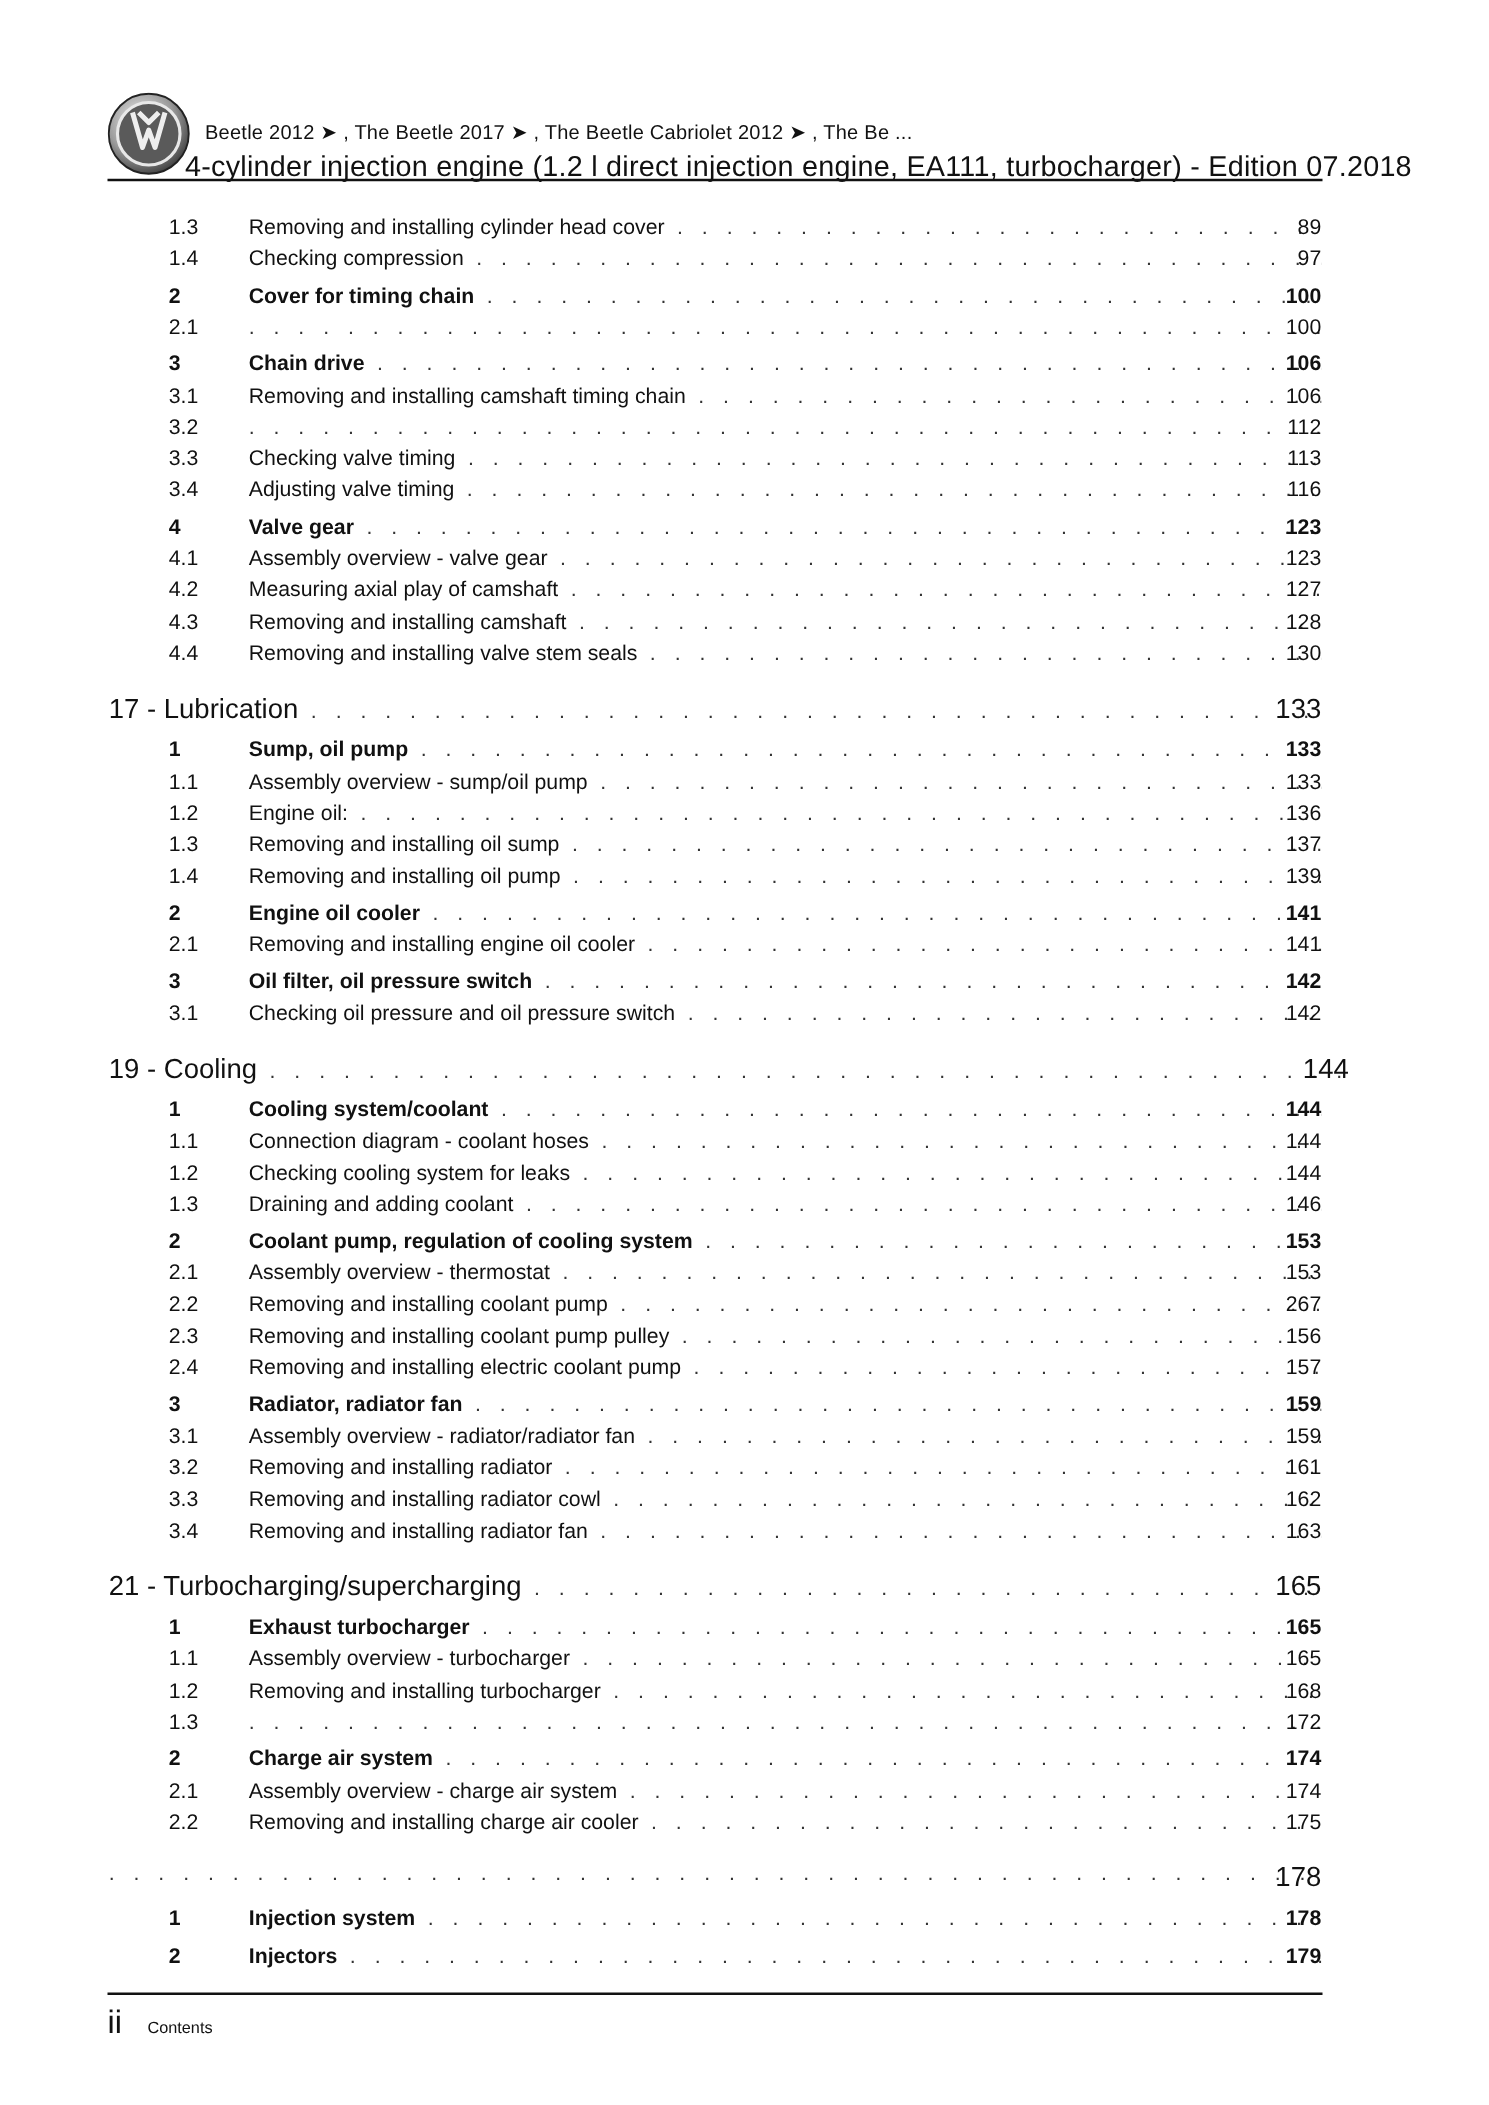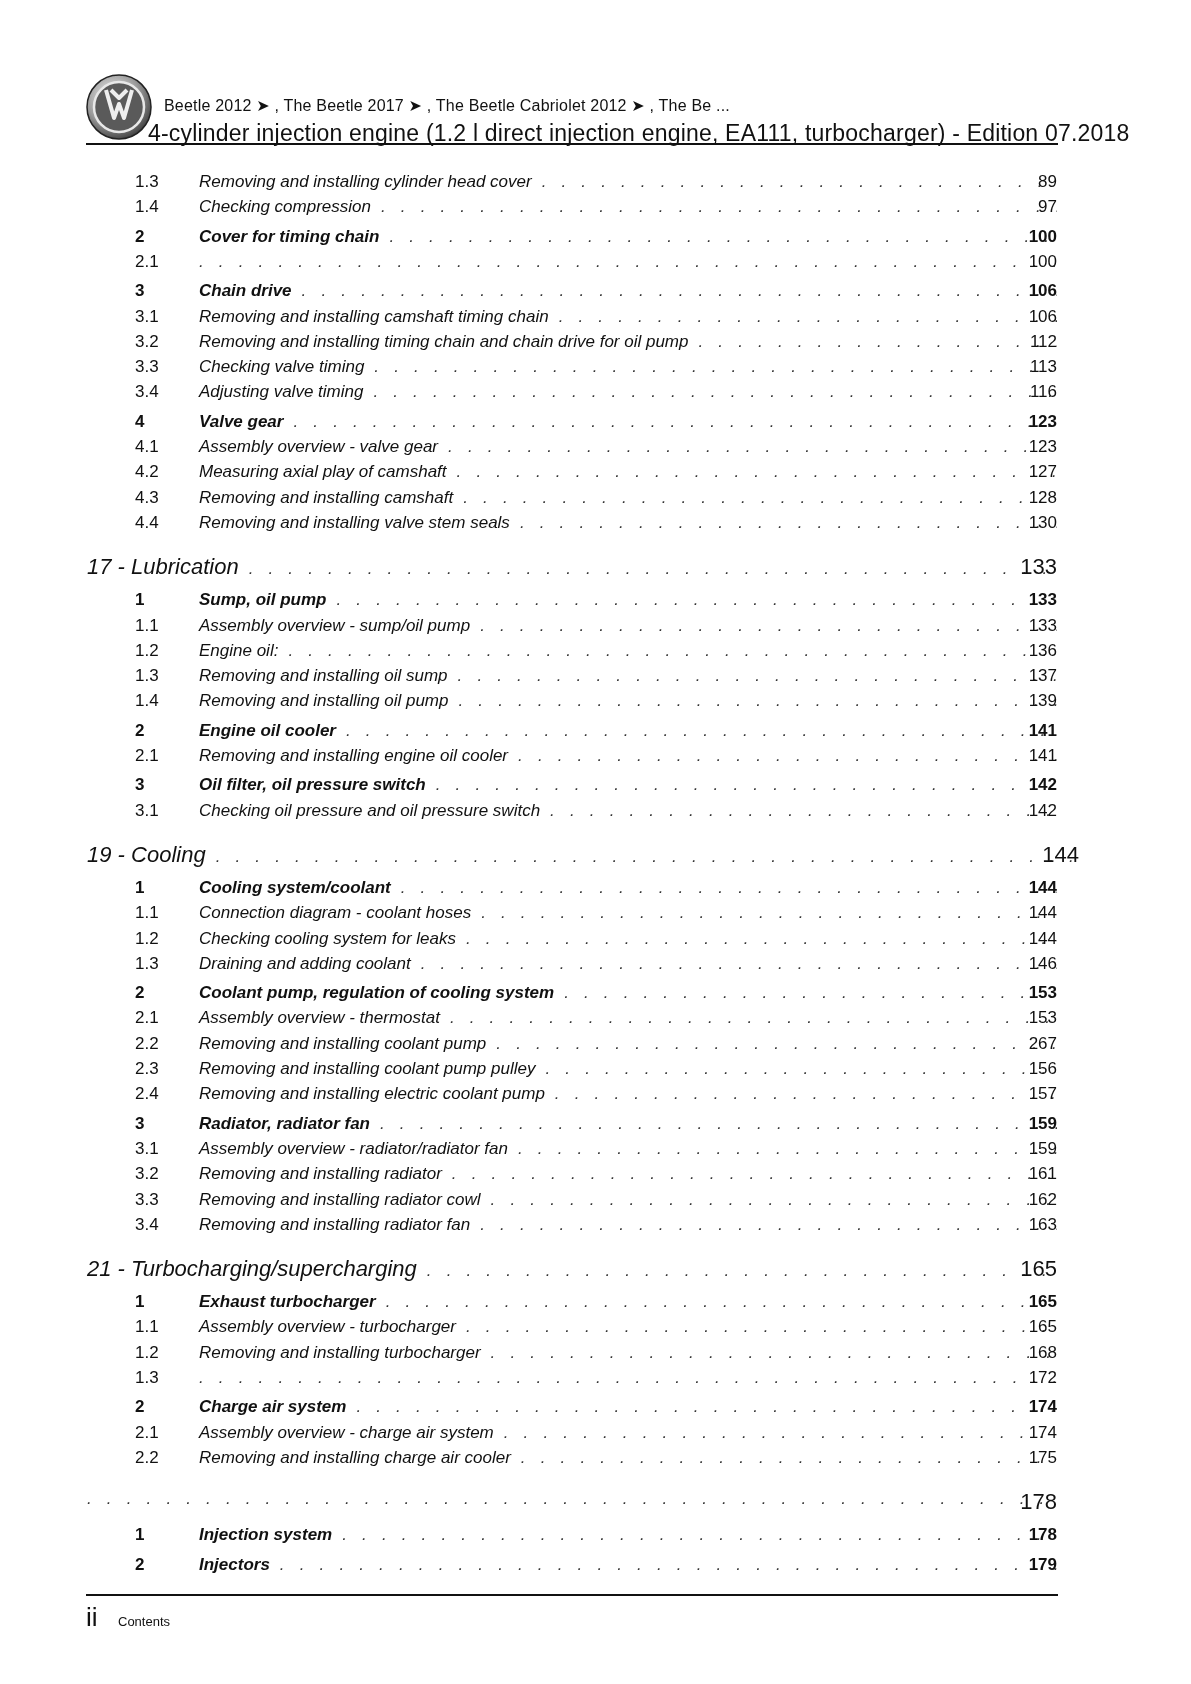--- a/index.html
+++ b/index.html
@@ -6,21 +6,21 @@
   body { width: 1191px; height: 1684px; position: relative; overflow: hidden;
          font-family: "Liberation Sans", sans-serif; color: #111; }
   .logo { position: absolute; left: 86px; top: 74px; width: 66px; height: 66px; }
   .hdr1 { position: absolute; left: 164px; top: 96px; font-size: 16px; letter-spacing: 0.2px; white-space: nowrap; }
   .hdr2 { position: absolute; left: 148px; top: 120px; font-size: 23px; letter-spacing: 0.2px; white-space: nowrap; }
   .hdr-rule { position: absolute; left: 86px; top: 143px; width: 972px; height: 2px; background: #111; }
 
   .toc { position: absolute; left: 0; top: 0; width: 1191px; }
   .row { position: absolute; left: 0; width: 1191px; height: 24px; }
   .row .num { position: absolute; left: 135px; font-size: 17px; white-space: nowrap; }
-  .row .ttl { position: absolute; left: 199px; right: 134px; display: flex; align-items: baseline; font-size: 17px; font-style: italic; }
+  .row .ttl { position: absolute; left: 199px; right: 134px; display: flex; align-items: baseline; font-size: 17px; }
   .row .ttl .t { white-space: nowrap; padding-right: 10px; background: #fff; }
   .row .ttl .dots { flex: 1; overflow: hidden; white-space: nowrap; letter-spacing: 5.2px; color: #333; }
   .row .pg { position: absolute; right: 134px; font-size: 17px; white-space: nowrap; }
   .row.bold .t, .row.bold .num, .row.bold .pg { font-weight: bold; }
   .row.chap .ttl { left: 87px; font-size: 22px; }
   .row.chap .pg { font-size: 22px; }
   .row.chap .dots { font-size: 17px; }
 
   .ftr-rule { position: absolute; left: 86px; top: 1594px; width: 972px; height: 2px; background: #111; }
   .ftr-pg { position: absolute; left: 86px; top: 1602px; font-size: 26px; }
@@ -92,21 +92,20 @@
       <span class="num">3.1</span>
       <span class="ttl">
         <span class="t">Removing and installing camshaft timing chain</span>
         <span class="dots"> . . . . . . . . . . . . . . . . . . . . . . . . . . . . . . . . . . . . . . . . . . . . . . . . . . . . . . . . . . . . . . . . . . . . . . . . . . . . . . . . . . . . . . . . . . . . . . . . . . . . . . . . . . . . . . . . . . . . . . . . . . . . . . . . . . . . . . . . . . . . . . . . . . . . . . . . . . . . . . . . . . . . . . . . . . . . . . . . . . . . . . . . . . . . . . . . . . . . . . . .</span>
       </span>
       <span class="pg">106</span>
     </div>
     <div class="row" style="top: 331.8px;">
       <span class="num">3.2</span>
       <span class="ttl">
-        <span class="t">Removing and installing timing chain and chain drive for oil pump</span>
         <span class="dots"> . . . . . . . . . . . . . . . . . . . . . . . . . . . . . . . . . . . . . . . . . . . . . . . . . . . . . . . . . . . . . . . . . . . . . . . . . . . . . . . . . . . . . . . . . . . . . . . . . . . . . . . . . . . . . . . . . . . . . . . . . . . . . . . . . . . . . . . . . . . . . . . . . . . . . . . . . . . . . . . . . . . . . . . . . . . . . . . . . . . . . . . . . . . . . . . . . . . . . . . .</span>
       </span>
       <span class="pg">112</span>
     </div>
     <div class="row" style="top: 357.1px;">
       <span class="num">3.3</span>
       <span class="ttl">
         <span class="t">Checking valve timing</span>
         <span class="dots"> . . . . . . . . . . . . . . . . . . . . . . . . . . . . . . . . . . . . . . . . . . . . . . . . . . . . . . . . . . . . . . . . . . . . . . . . . . . . . . . . . . . . . . . . . . . . . . . . . . . . . . . . . . . . . . . . . . . . . . . . . . . . . . . . . . . . . . . . . . . . . . . . . . . . . . . . . . . . . . . . . . . . . . . . . . . . . . . . . . . . . . . . . . . . . . . . . . . . . . . .</span>
       </span>

